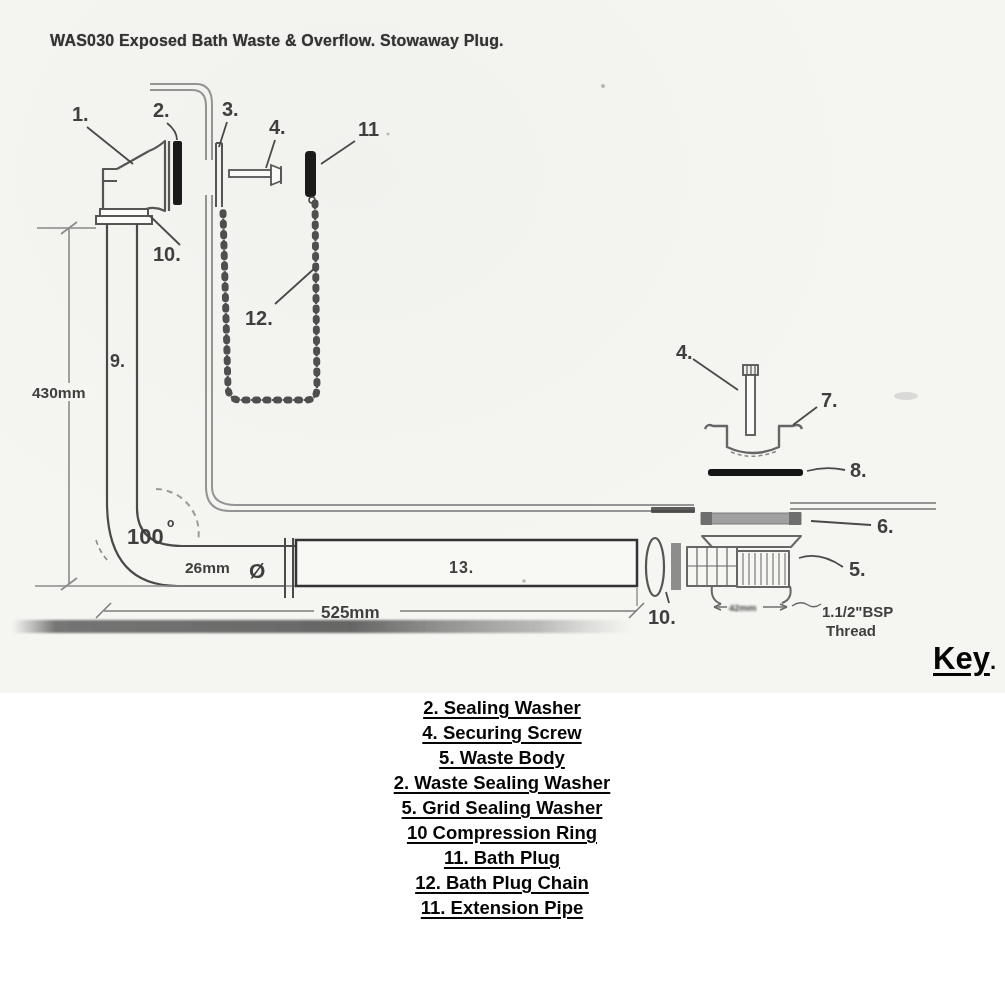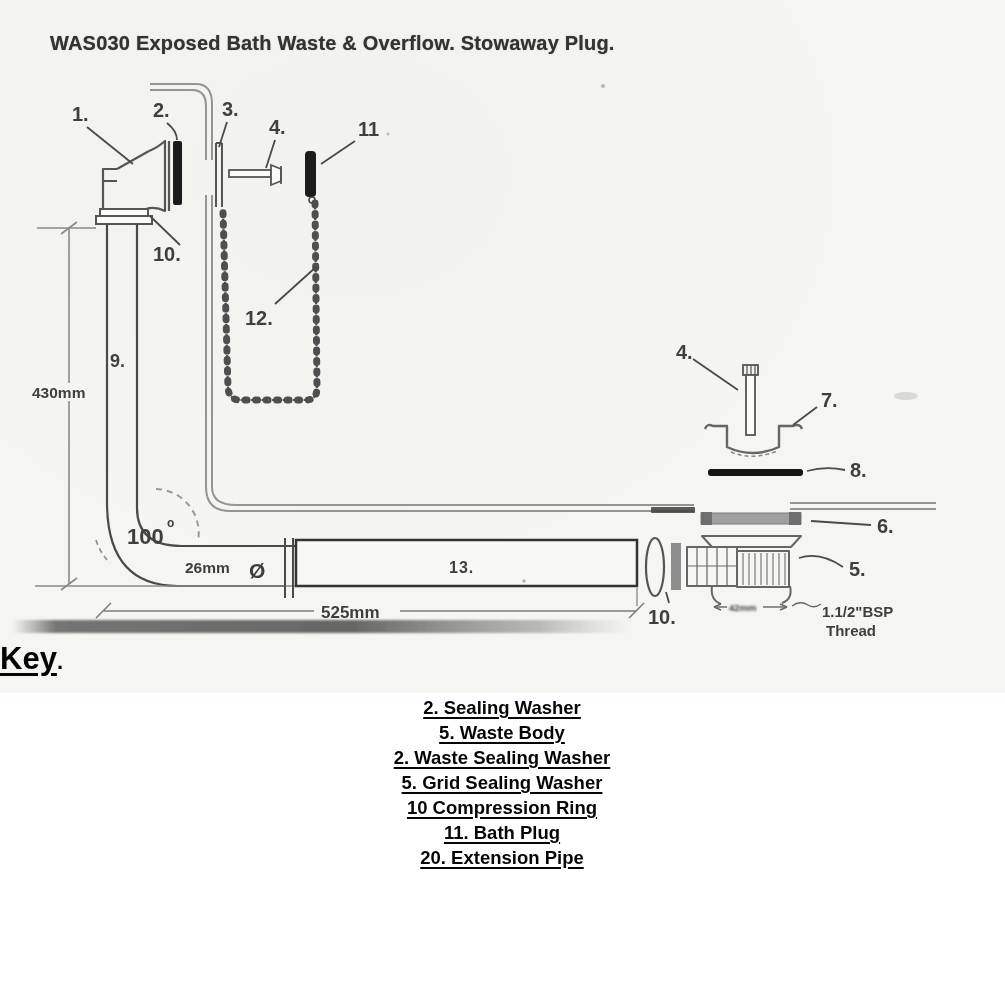--- a/index.html
+++ b/index.html
@@ -1,24 +1,24 @@
 <!DOCTYPE html>
 <html><head>
 <meta charset="utf-8">
 <style>
   html,body{margin:0;padding:0;background:#fff;}
   .page{position:relative;width:1005px;height:1005px;background:#ffffff;overflow:hidden;
         font-family:"Liberation Sans",sans-serif;}
   .scan-area{position:absolute;left:0;top:0;width:1005px;height:693px;
              background:radial-gradient(ellipse at 35% 25%, rgba(0,0,0,0.015), transparent 60%),#f5f5f2;}
-  .diagram-title{position:absolute;left:50px;top:32px;font-size:20px;font-weight:700;
+  .diagram-title{position:absolute;left:50px;top:32px;font-size:16px;font-weight:700;
                  color:#333;letter-spacing:.2px;text-shadow:0 0 1px rgba(70,70,70,.7);}
   svg{position:absolute;left:0;top:0;}
   svg text{font-family:"Liberation Sans",sans-serif;font-weight:700;fill:#3f3f3f;}
-  .key-heading{position:absolute;top:641px;left:0;width:996px;text-align:left;
+  .key-heading{position:absolute;top:641px;left:0;width:996px;text-align:right;
                font-size:31px;font-weight:700;color:#050505;}
   .key-heading .u{text-decoration:underline;text-decoration-thickness:3px;text-underline-offset:4px;}
   .key-heading .dot{font-size:22px;}
   .key-list{position:absolute;top:691px;left:0;width:996px;margin:4px;padding:0;list-style:none;
             text-align:center;}
   .key-list li{font-size:18.5px;font-weight:700;color:#050505;line-height:25px;
                text-decoration:underline;text-decoration-thickness:2px;text-underline-offset:3px;}
 </style>
 </head>
 <body>
@@ -213,20 +213,22 @@
         <circle cx="388" cy="134" r="1.5" fill="#ababab" opacity="0.8"></circle>
         <ellipse cx="906" cy="396" rx="12" ry="4" fill="#d2d2cf" opacity="0.8"></ellipse>
         <circle cx="524" cy="581" r="1.8" fill="#8a8a8a" opacity="0.6"></circle>
       </g>
     </svg>
   </div>
 
   <div class="key-heading"><span class="u">Key</span><span class="dot">.</span></div>
   <ul class="key-list">
     <li>2. Sealing Washer</li>
+    <li>4. Securing Screw</li>
     <li>5. Waste Body</li>
     <li>2. Waste Sealing Washer</li>
     <li>5. Grid Sealing Washer</li>
     <li>10 Compression Ring</li>
     <li>11. Bath Plug</li>
-    <li>20. Extension Pipe</li>
+    <li>12. Bath Plug Chain</li>
+    <li>11. Extension Pipe</li>
   </ul>
 </div>
 
 </body></html>

